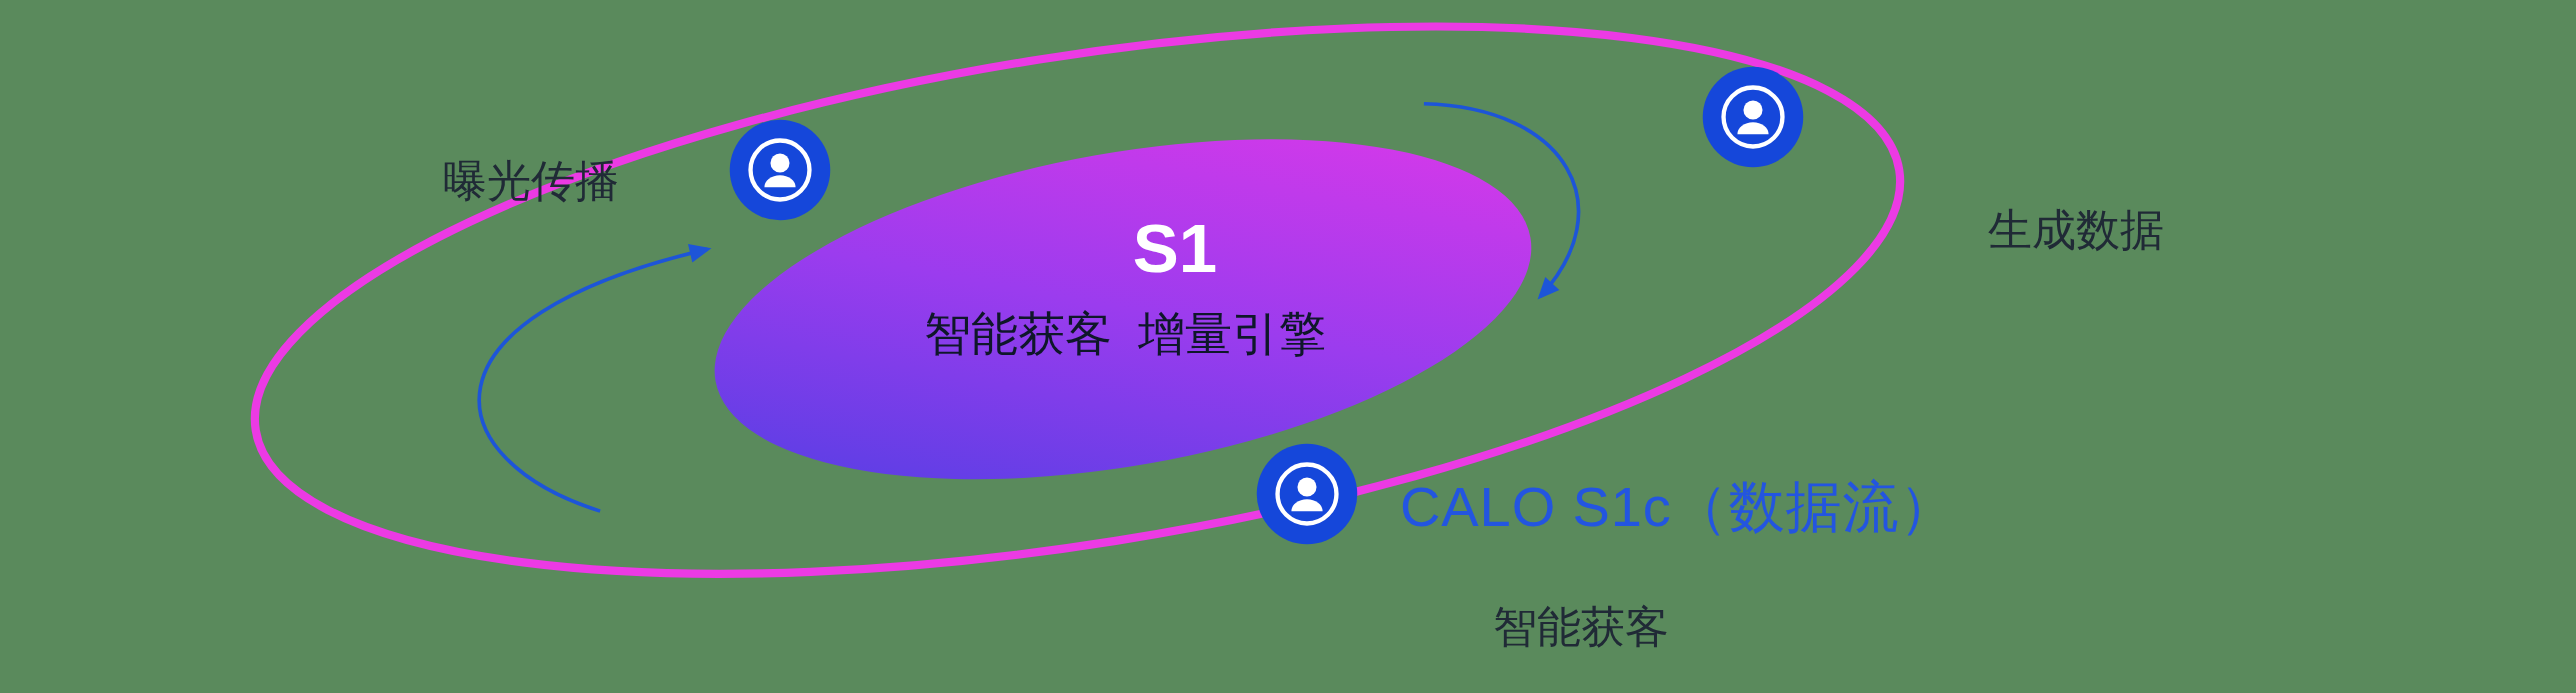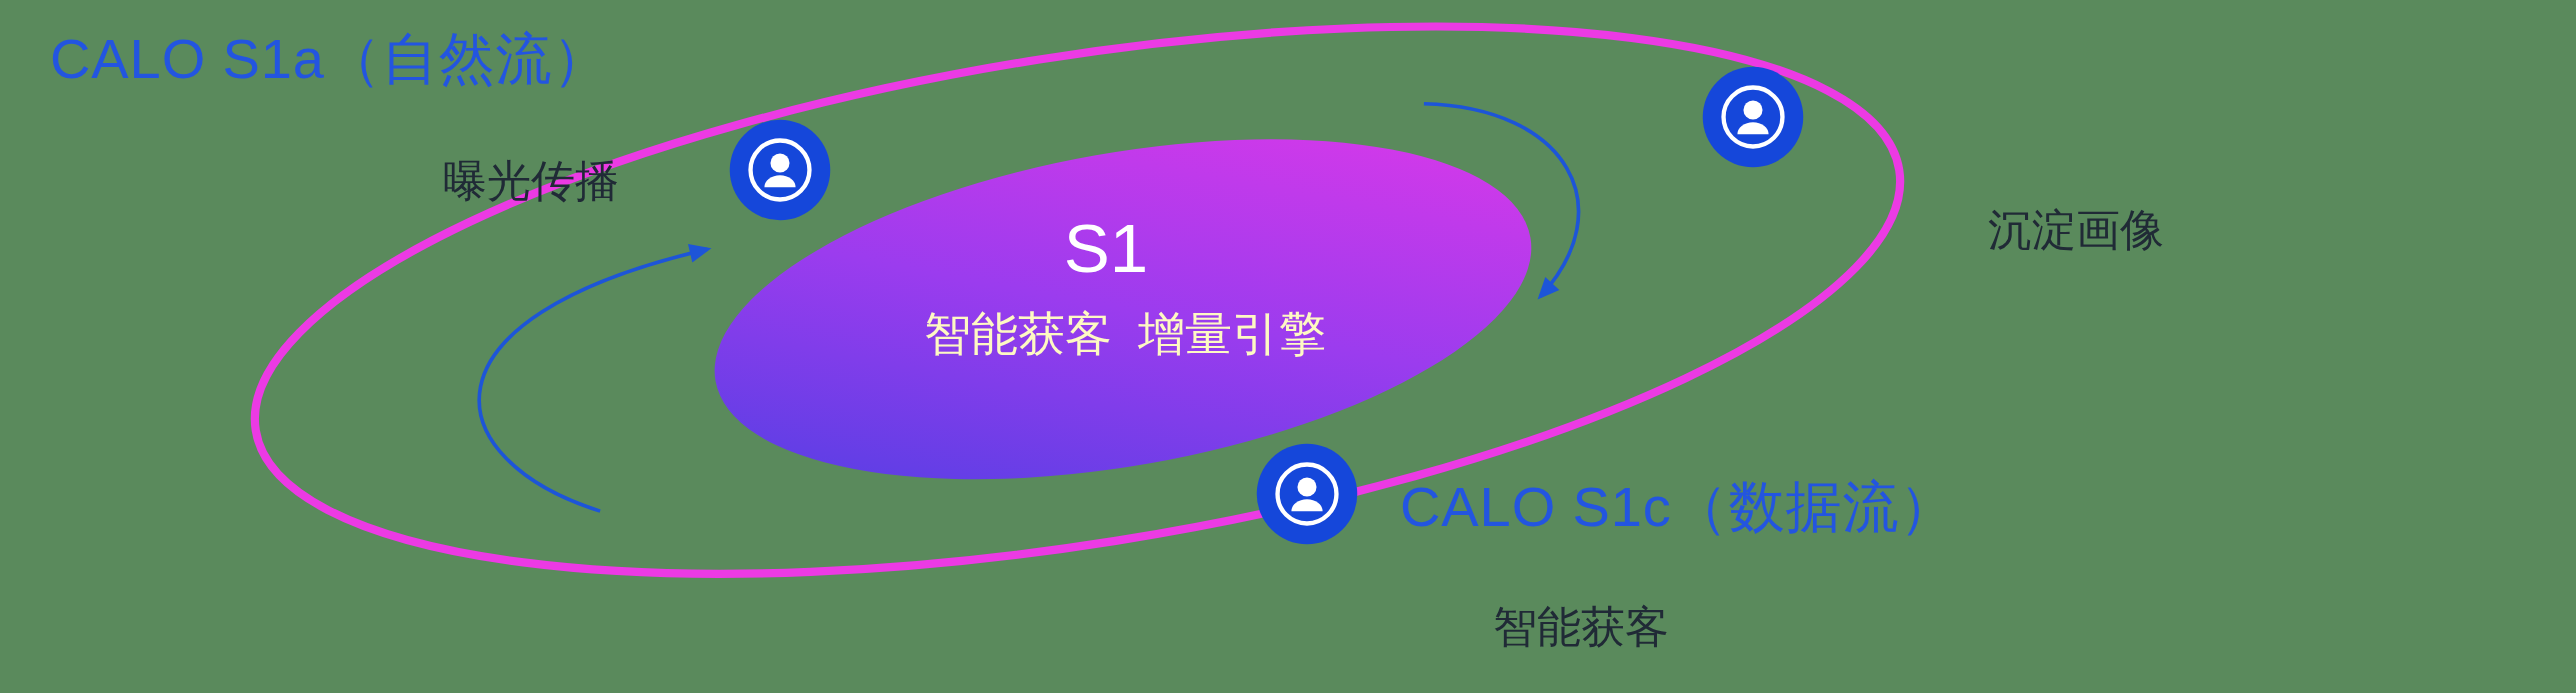--- a/index.html
+++ b/index.html
@@ -40,34 +40,34 @@
     white-space: nowrap;
     line-height: 1.15;
   }
   .node-icon {
     position: absolute;
     width: 104px;
     height: 104px;
   }
   .center-title {
     position: absolute;
-    left: 1106px;
+    left: 1175px;
     top: 209px;
     transform: translateX(-50%);
     color: #ffffff;
     font-size: 69px;
-    font-weight: 400;
+    font-weight: 700;
     white-space: nowrap;
   }
   .center-subtitle {
     position: absolute;
     left: 1125px;
     top: 303px;
     transform: translateX(-50%);
-    color: #fef9c3;
+    color: #0f172a;
     font-size: 47px;
     font-weight: 500;
     white-space: pre;
   }
 </style>
 </head>
 <body>
 
 <div class="canvas">
 
@@ -94,30 +94,29 @@
 
   <div class="center-title">S1</div>
   <div class="center-subtitle">智能获客  增量引擎</div>
 
   <svg class="node-icon" style="left:728px;top:118px" viewBox="0 0 120 120">
     <circle cx="60" cy="60" r="58" style="fill:var(--node-fill,#1547da)"></circle>
     <circle cx="60" cy="60" r="34" style="fill:none;stroke:#ffffff;stroke-width:5"></circle>
     <circle cx="60" cy="52" r="11" fill="#ffffff"></circle>
     <path d="M 42 80 a 18 14 0 0 1 36 0 z" fill="#ffffff"></path>
   </svg>
-  <div class="label-blue" style="left:50px;top:27px">CALO S1a（自然流）</div>
   <div class="label-dark" style="left:443px;top:156px">曝光传播</div>
 
   <svg class="node-icon" style="left:1701px;top:65px" viewBox="0 0 120 120">
     <circle cx="60" cy="60" r="58" style="fill:var(--node-fill,#1547da)"></circle>
     <circle cx="60" cy="60" r="34" style="fill:none;stroke:#ffffff;stroke-width:5"></circle>
     <circle cx="60" cy="52" r="11" fill="#ffffff"></circle>
     <path d="M 42 80 a 18 14 0 0 1 36 0 z" fill="#ffffff"></path>
   </svg>
-  <div class="label-dark" style="left:1988px;top:205px">沉淀画像</div>
+  <div class="label-dark" style="left:1988px;top:205px">生成数据</div>
 
   <svg class="node-icon" style="left:1255px;top:442px" viewBox="0 0 120 120">
     <circle cx="60" cy="60" r="58" style="fill:var(--node-fill,#1547da)"></circle>
     <circle cx="60" cy="60" r="34" style="fill:none;stroke:#ffffff;stroke-width:5"></circle>
     <circle cx="60" cy="52" r="11" fill="#ffffff"></circle>
     <path d="M 42 80 a 18 14 0 0 1 36 0 z" fill="#ffffff"></path>
   </svg>
   <div class="label-blue" style="left:1400px;top:475px">CALO S1c（数据流）</div>
   <div class="label-dark" style="left:1493px;top:602px">智能获客</div>
 

